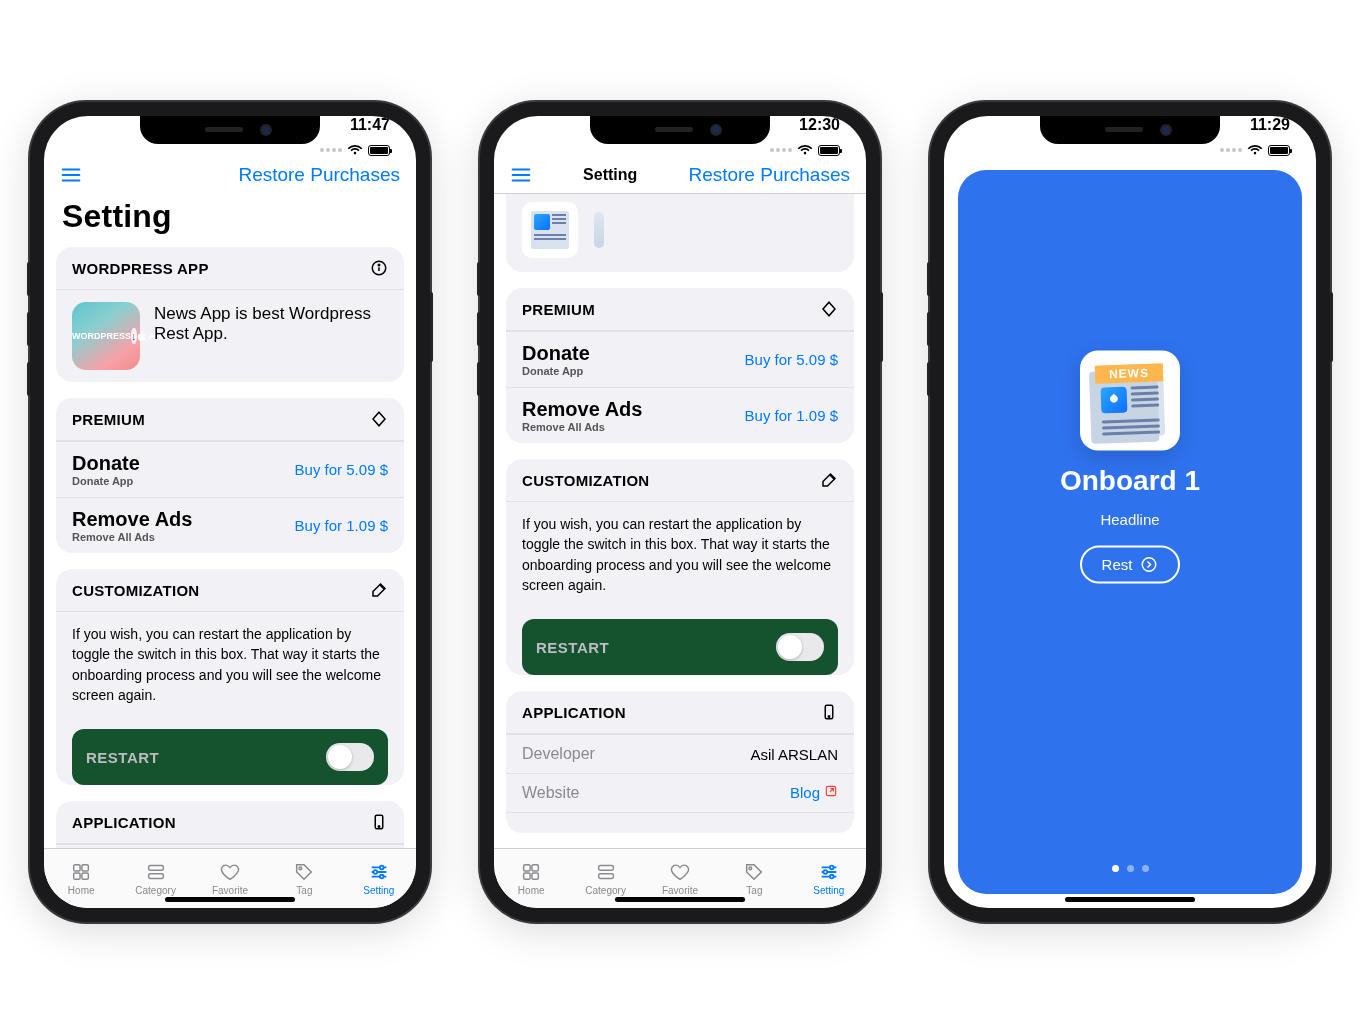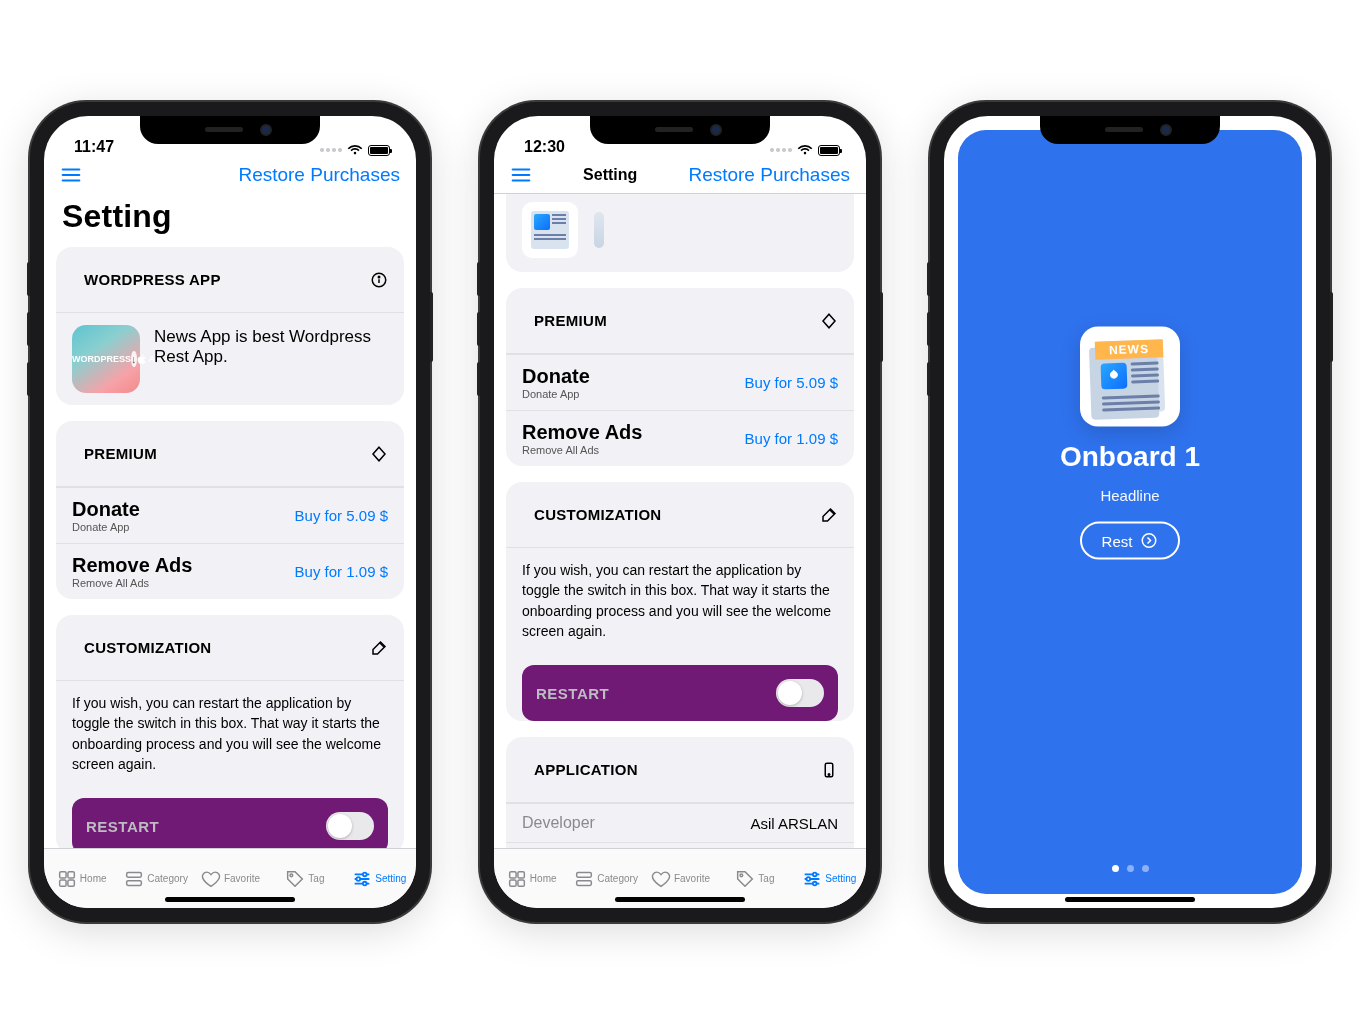--- a/index.html
+++ b/index.html
@@ -50,21 +50,21 @@
     position:absolute;bottom:6px;left:50%;transform:translateX(-50%);
     width:130px;height:5px;background:#000;border-radius:3px;z-index:40;
   }
   
   .device::before{content:"";position:absolute;left:-3px;top:160px;width:3px;height:34px;background:#222;border-radius:2px 0 0 2px;box-shadow:0 50px 0 #222,0 100px 0 #222}
   .device::after{content:"";position:absolute;right:-3px;top:190px;width:3px;height:70px;background:#222;border-radius:0 2px 2px 0}
 
   
   .status-bar{
     height:40px;display:flex;align-items:flex-end;justify-content:space-between;
-    padding:0 26px 0 30px;font-size:16px;font-weight:600;color:#000;
+    padding:0 26px 0 30px;font-size:16px;font-weight:600;color:#000;flex-direction:column;
   }
   .status-right{display:flex;align-items:center;gap:5px}
   .dots{display:flex;gap:2px}
   .dots span{width:4px;height:4px;border-radius:50%;background:#c7c7cc}
   .wifi-icon{width:16px;height:12px}
   .battery{display:flex;align-items:center}
   .battery-body{width:22px;height:11px;border:1.5px solid #000;border-radius:3px;position:relative}
   .battery-body::after{content:"";position:absolute;right:-3px;top:3px;width:2px;height:4px;background:#000;border-radius:0 1px 1px 0}
   .battery-fill{position:absolute;left:1px;top:1px;bottom:1px;right:1px;background:#000;border-radius:1px}
 
@@ -75,43 +75,43 @@
   .nav-link{color:var(--ios-blue);font-size:19px}
   .menu-icon{color:var(--ios-blue)}
   .menu-icon svg{width:22px;height:22px;display:block}
 
   .large-title{font-size:32px;font-weight:800;padding:4px 18px 12px;letter-spacing:.2px}
 
   .content{flex:1;overflow:hidden;background:#fff;padding:0 12px;position:relative}
 
   .card{background:var(--grey-bg);border-radius:var(--card-radius);margin-bottom:16px}
   .card-header{display:flex;justify-content:space-between;align-items:center;padding:12px 16px;border-bottom:1px solid var(--divider)}
-  .card-header h3{margin:12px;font-size:15px;font-weight:800;letter-spacing:.3px}
+  .card-header h3{margin:0;font-size:15px;font-weight:800;letter-spacing:.3px}
   .card-header .hicon{width:18px;height:18px;color:#000}
   .card-body{padding:12px 16px;font-size:14px;line-height:1.45}
 
   .wp-row{display:flex;gap:14px;align-items:flex-start;padding:12px 16px}
   .wp-tile{width:68px;height:68px;border-radius:14px;background:linear-gradient(145deg,#5ec4cf 0%,#8acfd0 35%,#f7a1a7 75%,#f28b8b 100%);display:flex;flex-direction:row;align-items:center;justify-content:space-evenly;color:#fff;font-size:9px;font-weight:700}
   .wp-tile .arr{width:16px;height:16px;border-radius:50%;background:rgba(255,255,255,.85);color:#666;display:flex;align-items:center;justify-content:center;font-size:11px}
 
   .row{display:flex;justify-content:space-between;align-items:center;padding:10px 16px;border-top:1px solid var(--divider)}
   .row:first-of-type{border-top:none}
   .row .lbl{font-size:20px;font-weight:600}
-  .row .sub{font-size:11px;color:#555;font-weight:400;display:block}
+  .row .sub{font-size:11px;color:#555;font-weight:700;display:block}
   .row .act{color:var(--ios-blue);font-size:15px}
   .row .grey{color:var(--grey-text);font-weight:400}
   .row .val{font-size:15px}
 
-  .restart-box{margin:12px 16px 14px;background:#701a75;border-radius:12px;display:flex;align-items:center;justify-content:space-between;padding:14px 14px}
+  .restart-box{margin:12px 16px 14px;background:#14532d;border-radius:12px;display:flex;align-items:center;justify-content:space-between;padding:14px 14px}
   .restart-box .lbl{color:#bcbcc2;font-weight:800;letter-spacing:.5px;font-size:15px}
   .toggle{width:48px;height:28px;border-radius:16px;background:#e9e9eb;position:relative}
   .toggle::after{content:"";position:absolute;left:2px;top:2px;width:24px;height:24px;border-radius:50%;background:#fff;box-shadow:0 1px 3px rgba(0,0,0,.25)}
 
   .tab-bar{height:60px;display:flex;border-top:.5px solid #d0d0d4;background:#fafafa}
-  .tab{flex:1;display:flex;flex-direction:row;align-items:center;justify-content:center;color:#8a8a8e;font-size:10px;gap:2px}
+  .tab{flex:1;display:flex;flex-direction:column;align-items:center;justify-content:center;color:#8a8a8e;font-size:10px;gap:2px}
   .tab.active{color:var(--ios-blue)}
   .tab svg{width:22px;height:22px}
 
   
   .cutrow{height:30px;border-top:1px solid var(--divider);display:flex;justify-content:space-between;padding:6px 16px 0;font-size:15px;color:var(--grey-text)}
 
   .link-row .val{color:var(--ios-blue)}
   .ext{color:var(--ios-red);margin-left:4px}
 
   
@@ -455,20 +455,39 @@
         </div>
     </div>
   </div>
 </div>
 
 <div class="device">
   <div class="screen">
     <div class="notch"></div>
     <div class="home-indicator"></div>
 
+    <div class="status-bar">
+      <span>11:29</span>
+      <div class="status-right">
+        <div class="dots">
+            <span></span>
+            <span></span>
+            <span></span>
+            <span></span>
+          </div>
+        <svg class="wifi-icon" viewBox="0 0 20 14">
+            <path fill="#000" d="M10 12.5a1.6 1.6 0 1 0 0-3.2 1.6 1.6 0 0 0 0 3.2zm-4.2-4a6 6 0 0 1 8.4 0l1.5-1.5a8 8 0 0 0-11.4 0zM.8 4.7a13 13 0 0 1 18.4 0L17.7 6a11 11 0 0 0-15.4 0z"></path>
+          </svg>
+        <div class="battery">
+            <div class="battery-body">
+              <div class="battery-fill"></div>
+            </div>
+          </div>
+      </div>
+    </div>
 
     <div class="onboard-wrap">
       <div class="onboard">
         <div class="onboard-center">
           <div class="news-tile">
             <div class="news-paper">
               <div class="np-head">NEWS</div>
               <div class="np-body">
                 <div class="np-photo">
                     <svg width="16" height="16" viewBox="0 0 24 24">

